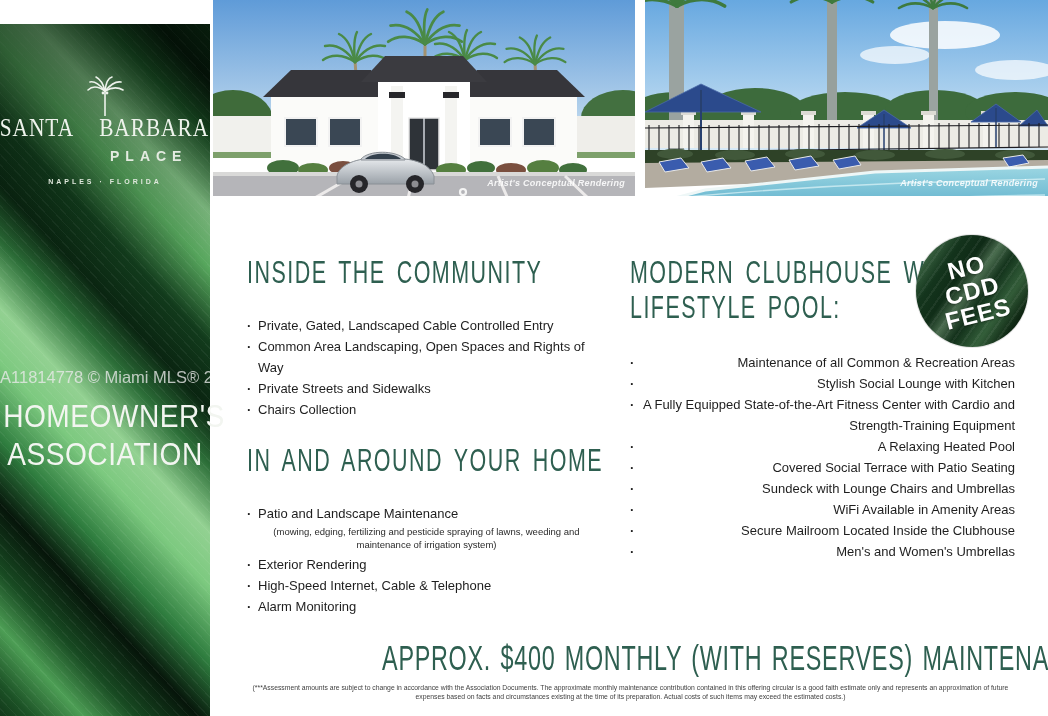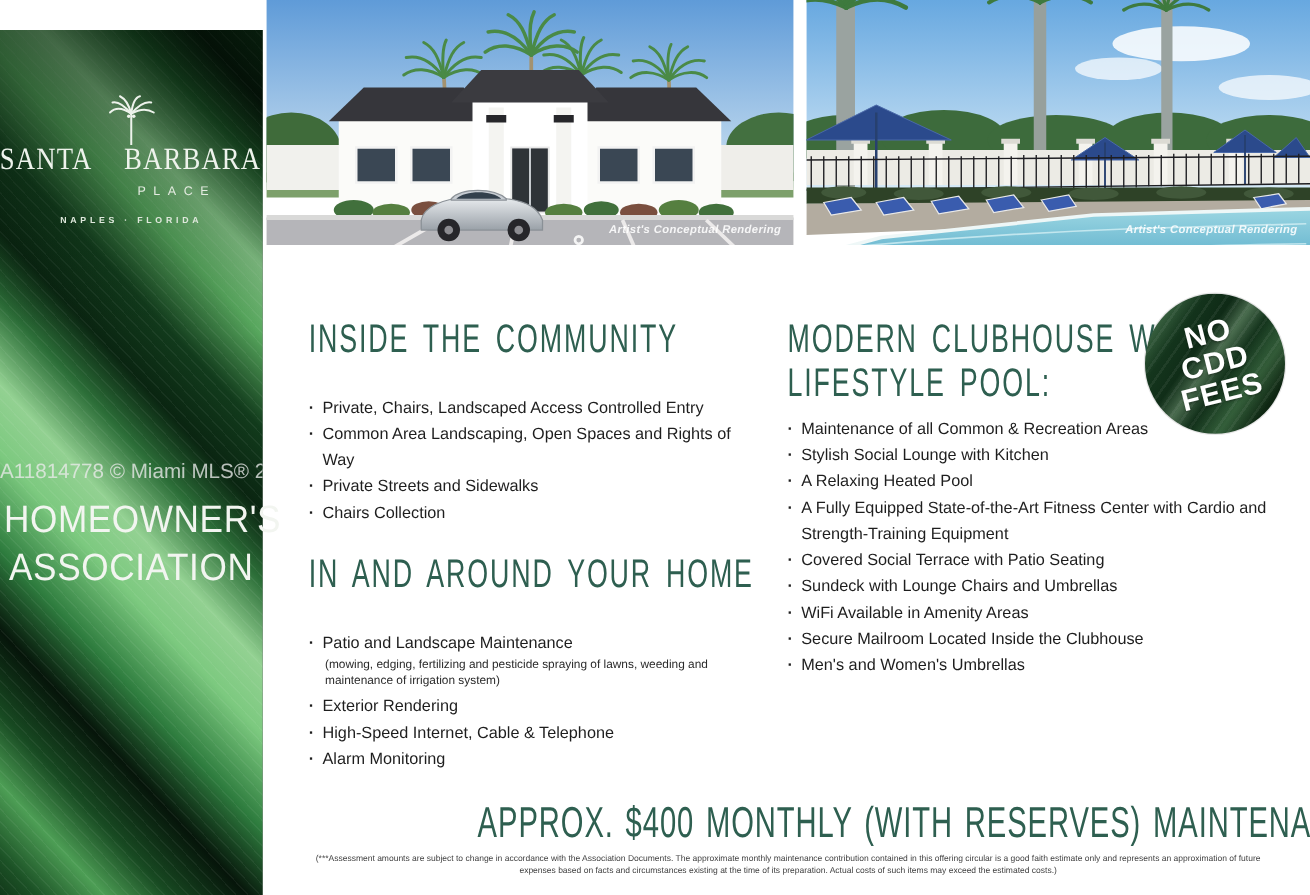--- a/index.html
+++ b/index.html
@@ -25,22 +25,22 @@
   }
   #logo { position:absolute; left:6px; top:52px; width:198px; color:#eef3ec; text-align:center; }
   .logo-palm { display:block; margin:0 auto -4px auto; }
   .logo-row { display:flex; align-items:center; justify-content:center; }
   .logo-name {
     font-family:"Liberation Serif", serif; font-weight:400; font-size:23px;
     letter-spacing:1px; color:#eef3ec; transform:scale(0.93,1.08); display:inline-block; white-space:nowrap;
   }
   .logo-divider { width:1px; height:46px; background:#e7ecе3; background:#e7ece3; margin:0 9px; margin-top:-14px; }
   .logo-place {
-    font-size:10px; letter-spacing:6px; color:#e4ebe1; text-align:left;
-    margin:4px 0 0 104px; font-weight:400;
+    font-size:14px; letter-spacing:6px; color:#e4ebe1; text-align:left;
+    margin:4px 0 0 104px; font-weight:700;
   }
   .logo-city {
     font-size:7px; font-weight:bold; letter-spacing:3px; color:#dfe8dc; margin-top:14px;
   }
   #watermark {
     position:absolute; left:0; top:344px; width:210px; text-align:center;
     font-size:16.5px; color:rgba(235,235,235,0.78); white-space:nowrap; overflow:hidden;
   }
   #sidebar-title {
     position:absolute; left:0; top:375px; width:210px; text-align:center;
@@ -61,24 +61,24 @@
   
   .green-heading {
     color:#2e5f50; font-size:29px; font-weight:400; letter-spacing:2px; word-spacing:5px;
     display:inline-block; transform:scale(0.74,1.1); transform-origin:left center; white-space:nowrap;
   }
   .section { position:absolute; color:#1f1f1f; }
   #section-inside { left:247px; top:256px; width:360px; }
   #section-around { left:247px; top:444px; width:360px; }
   #section-clubhouse { left:630px; top:256px; width:385px; }
   .section ul { list-style:none; margin-top:26px; }
-  #section-clubhouse ul { margin-top:8px; }
+  #section-clubhouse ul { margin-top:28px;text-align:right; }
   .section li { position:relative; padding-left:11px; font-size:13px; line-height:21px; color:#1e1e1e; }
   .section li::before { content:"·"; position:absolute; left:0; top:0; font-weight:bold; color:#1e1e1e; }
-  .item-note { font-size:9.5px; line-height:13px; color:#2a2a2a; width:335px; padding-left:2px; margin:1px 0 3px 0; }
+  .item-note { font-size:9.5px; line-height:13px; color:#2a2a2a; width:335px; padding-left:2px; margin:1px 0 3px 0;text-align:center; }
   .heading-line2 { margin-top:2px; }
 
   
   #badge {
     position:absolute; left:916px; top:235px; width:112px; height:112px; border-radius:50%;
     background-color:#0d2714;
     background-image:
       repeating-linear-gradient(125deg, rgba(255,255,255,0.06) 0 2px, rgba(0,0,0,0) 2px 9px),
       linear-gradient(125deg, rgba(150,200,150,0.45) 4%, rgba(0,0,0,0) 26%),
       linear-gradient(125deg, rgba(0,0,0,0) 38%, rgba(170,215,170,0.38) 48%, rgba(0,0,0,0) 58%, rgba(120,180,120,0.3) 72%, rgba(0,0,0,0) 84%),
@@ -391,21 +391,21 @@
         <path d="M140 218 C220 212, 320 208, 403 212"></path>
       </g>
       <polygon points="368,203 403,200 403,222 360,222" fill="#d9d0c2"></polygon>
     </svg>
     <div class="photo-caption">Artist's Conceptual Rendering</div>
   </div>
 
   <div class="section" id="section-inside">
     <span class="green-heading">INSIDE THE COMMUNITY</span>
     <ul>
-      <li><span>Private, Chairs, Landscaped Access Controlled Entry</span></li>
+      <li><span>Private, Gated, Landscaped Cable Controlled Entry</span></li>
       <li><span>Common Area Landscaping, Open Spaces and Rights of Way</span></li>
       <li><span>Private Streets and Sidewalks</span></li>
       <li><span>Chairs Collection</span></li>
     </ul>
   </div>
 
   <div class="section" id="section-around">
     <span class="green-heading">IN AND AROUND YOUR HOME</span>
     <ul>
       <li>
@@ -417,22 +417,22 @@
       <li><span>Alarm Monitoring</span></li>
     </ul>
   </div>
 
   <div class="section" id="section-clubhouse">
     <span class="green-heading">MODERN CLUBHOUSE WITH</span><br>
     <span class="green-heading heading-line2">LIFESTYLE POOL:</span>
     <ul>
       <li><span>Maintenance of all Common &amp; Recreation Areas</span></li>
       <li><span>Stylish Social Lounge with Kitchen</span></li>
+      <li><span>A Fully Equipped State-of-the-Art Fitness Center with Cardio and Strength-Training Equipment</span></li>
       <li><span>A Relaxing Heated Pool</span></li>
-      <li><span>A Fully Equipped State-of-the-Art Fitness Center with Cardio and Strength-Training Equipment</span></li>
       <li><span>Covered Social Terrace with Patio Seating</span></li>
       <li><span>Sundeck with Lounge Chairs and Umbrellas</span></li>
       <li><span>WiFi Available in Amenity Areas</span></li>
       <li><span>Secure Mailroom Located Inside the Clubhouse</span></li>
       <li><span>Men's and Women's Umbrellas</span></li>
     </ul>
   </div>
 
   <div id="badge">
     <div id="badge-text">

